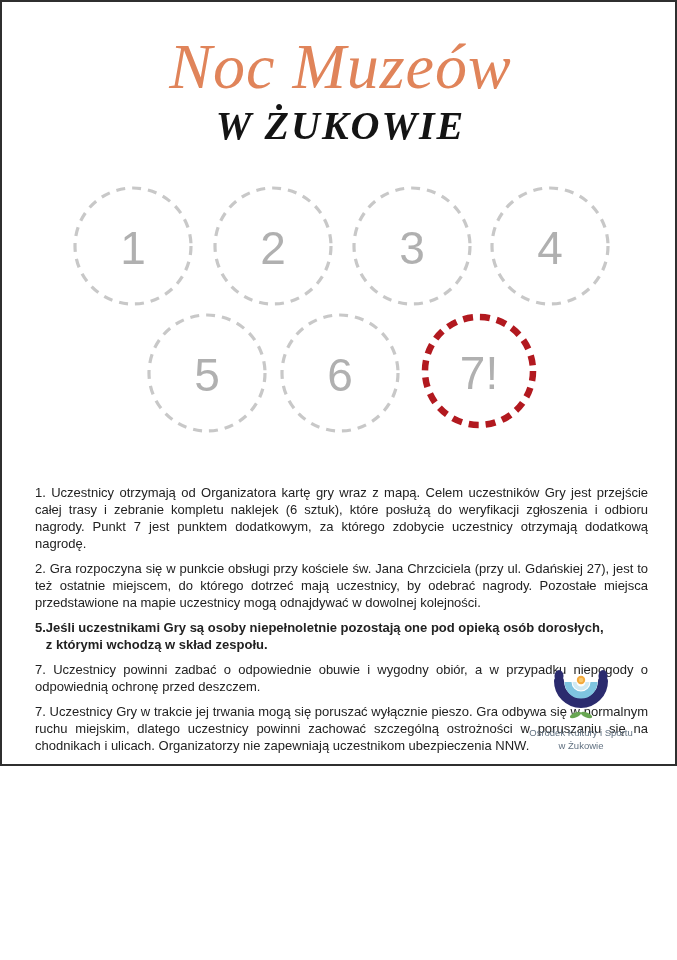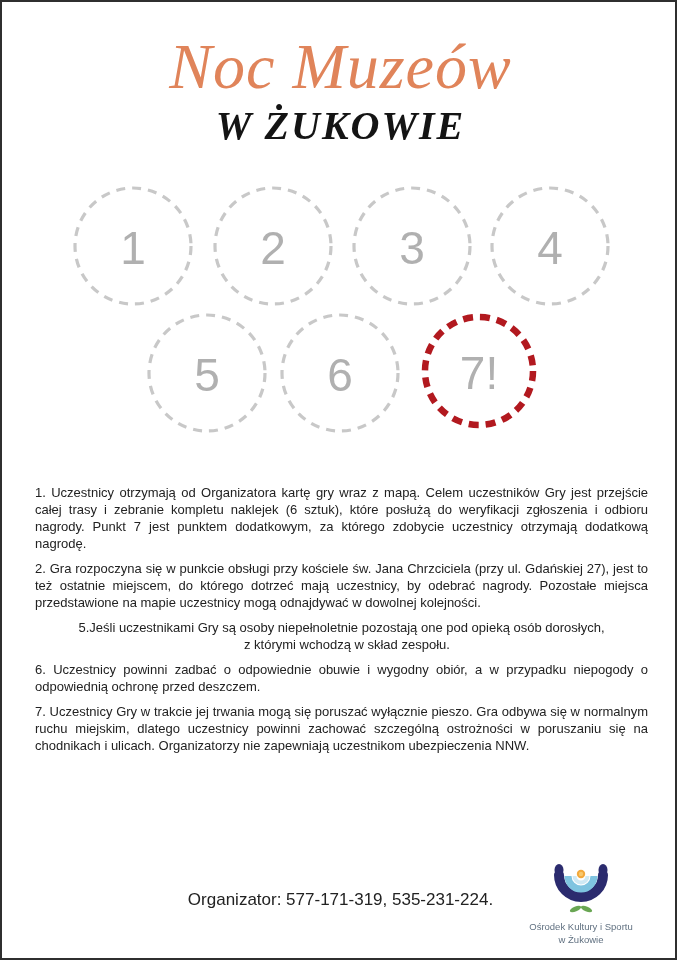--- a/index.html
+++ b/index.html
@@ -1,18 +1,18 @@
 <!DOCTYPE html>
 <html><head>
 <meta charset="utf-8">
 <style>
   html,body{margin:0;padding:0;background:#ffffff;}
   .poster{
     position:relative;
-    width:677px;height:960px;
+    width:677px;height:766px;
     box-sizing:border-box;
     background:#ffffff;
     border:2px solid #2f2f2f;
     overflow:hidden;
     font-family:"Liberation Sans",sans-serif;
   }
   
   .hdr{position:absolute;top:30px;left:0;width:677px;text-align:center;}
   .hdr h1{
     margin:0;
@@ -60,22 +60,23 @@
     top:482px;left:33px;width:613px;
     color:#222222;
     font-size:13px;
     line-height:17px;
   }
   .rules p{
     margin:0 0 8px 0;
     text-align:justify;
   }
   .rules p.preline{
-    text-align:center;
+    text-align:left;
     white-space:pre-wrap;
+    font-weight:bold;
   }
   
   .footer{
     position:absolute;
     top:888px;left:0;width:677px;
     text-align:center;
     font-size:17px;
     color:#222222;
   }
   
@@ -131,21 +132,21 @@
       <circle class="ring red" cx="477" cy="201" r="54"></circle>
       <text class="num" x="477" y="203">7!</text>
     </g>
   </svg>
 
   <section class="rules">
     <p>1. Uczestnicy otrzymają od Organizatora kartę gry wraz z mapą. Celem uczestników Gry jest przejście całej trasy i zebranie kompletu naklejek (6 sztuk), które posłużą do weryfikacji zgłoszenia i odbioru nagrody. Punkt 7 jest punktem dodatkowym, za którego zdobycie uczestnicy otrzymają dodatkową nagrodę.</p>
     <p>2. Gra rozpoczyna się w punkcie obsługi przy kościele św. Jana Chrzciciela (przy ul. Gdańskiej 27), jest to też ostatnie miejscem, do którego dotrzeć mają uczestnicy, by odebrać nagrody. Pozostałe miejsca przedstawione na mapie uczestnicy mogą odnajdywać w dowolnej kolejności.</p>
     <p class="preline">5.Jeśli uczestnikami Gry są osoby niepełnoletnie pozostają one pod opieką osób dorosłych,
    z którymi wchodzą w skład zespołu.</p>
-    <p>6. Uczestnicy powinni zadbać o odpowiednie obuwie i wygodny obiór, a w przypadku niepogody o odpowiednią ochronę przed deszczem.</p>
+    <p>7. Uczestnicy powinni zadbać o odpowiednie obuwie i wygodny obiór, a w przypadku niepogody o odpowiednią ochronę przed deszczem.</p>
     <p>7. Uczestnicy Gry w trakcie jej trwania mogą się poruszać wyłącznie pieszo. Gra odbywa się w normalnym ruchu miejskim, dlatego uczestnicy powinni zachować szczególną ostrożności w poruszaniu się na chodnikach i ulicach. Organizatorzy nie zapewniają uczestnikom ubezpieczenia NNW.</p>
   </section>
 
   <div class="footer">Organizator: 577-171-319, 535-231-224.</div>
 
   <div class="logo">
     <svg width="64" height="56" viewBox="0 0 64 56">
 
       <path d="M 10 14 A 22 22 0 0 0 54 14" fill="none" stroke="#2b2b6e" stroke-width="10" stroke-linecap="round"></path>
       <ellipse cx="10" cy="9" rx="4.5" ry="6" fill="#2b2b6e"></ellipse>

